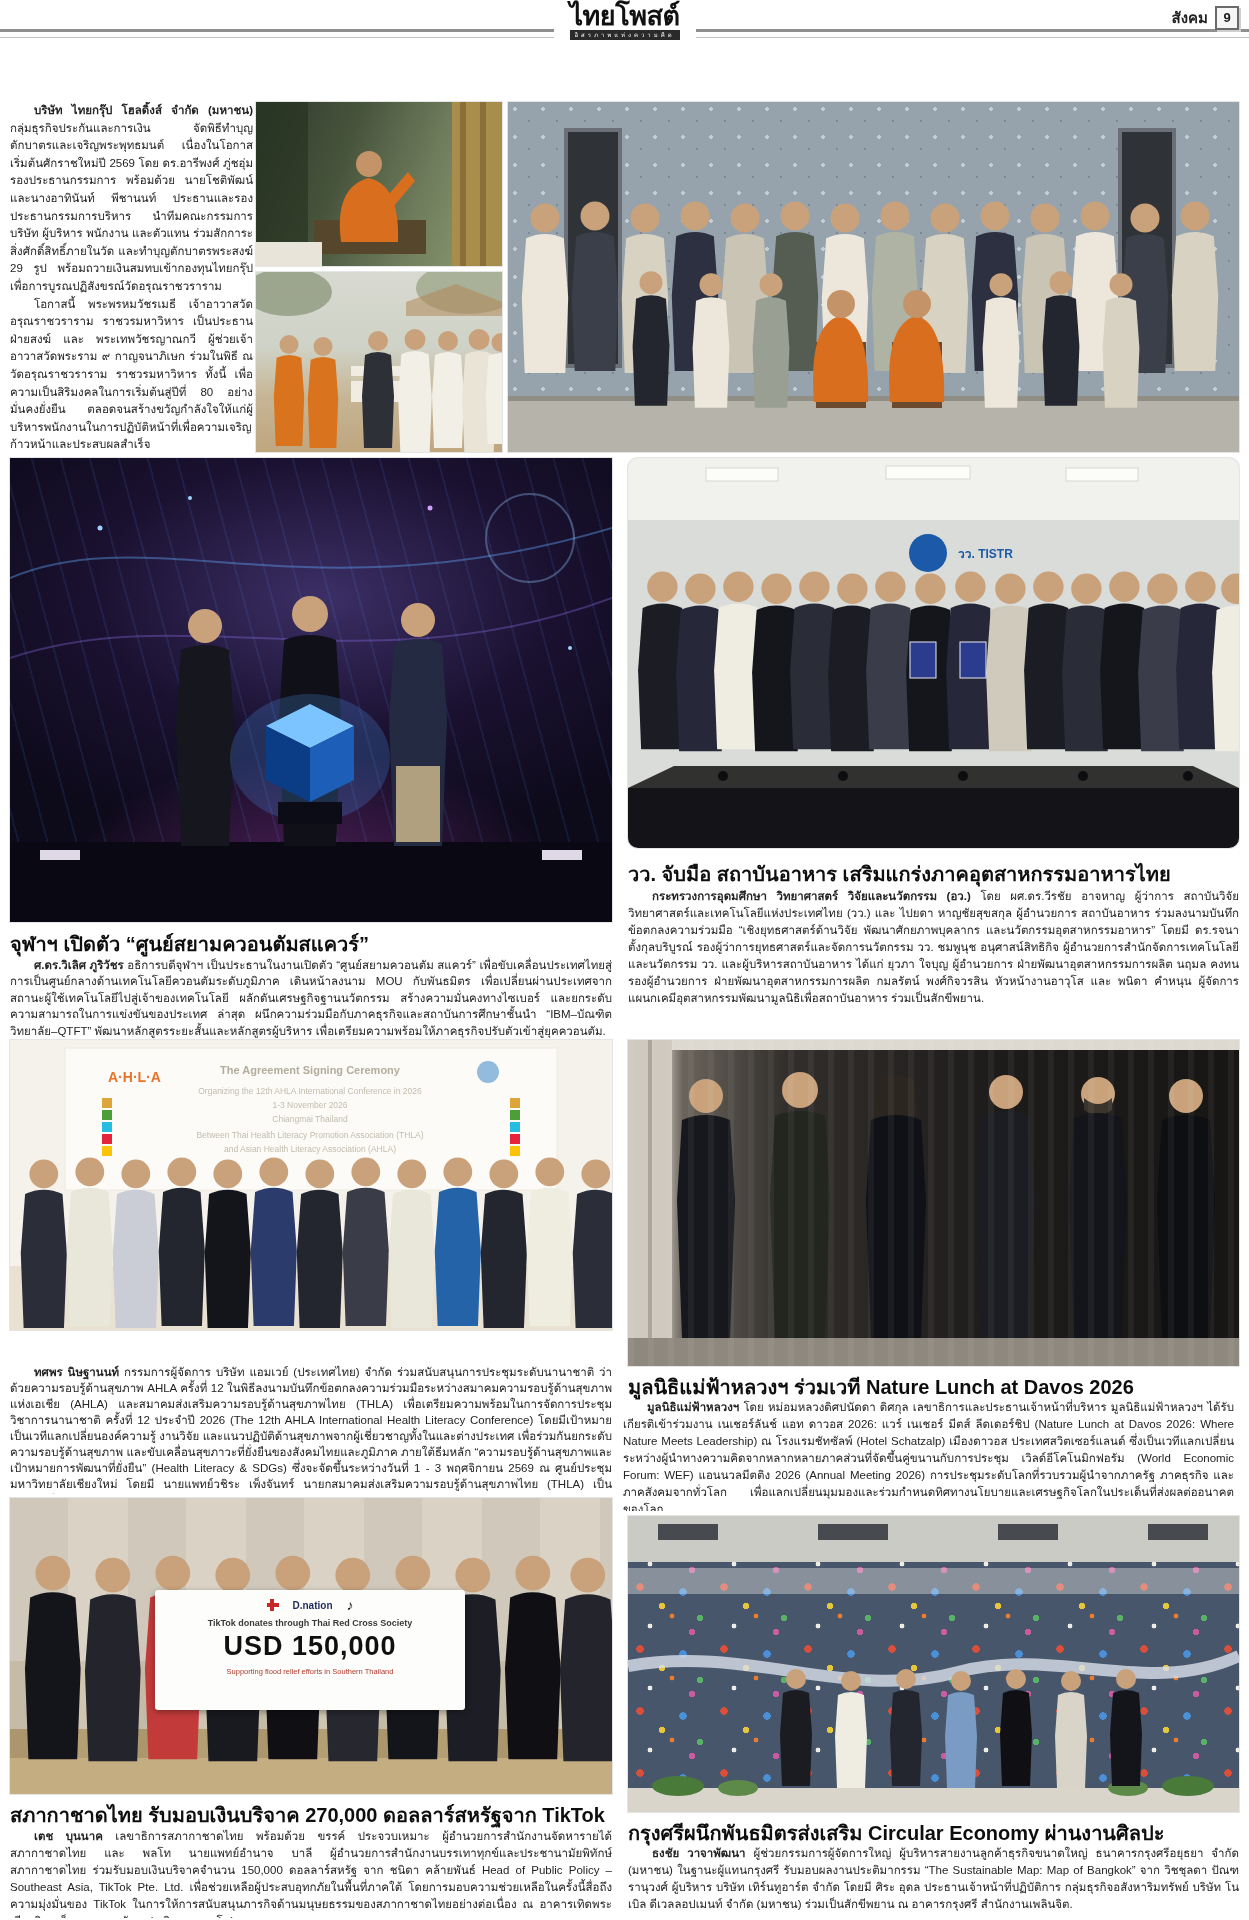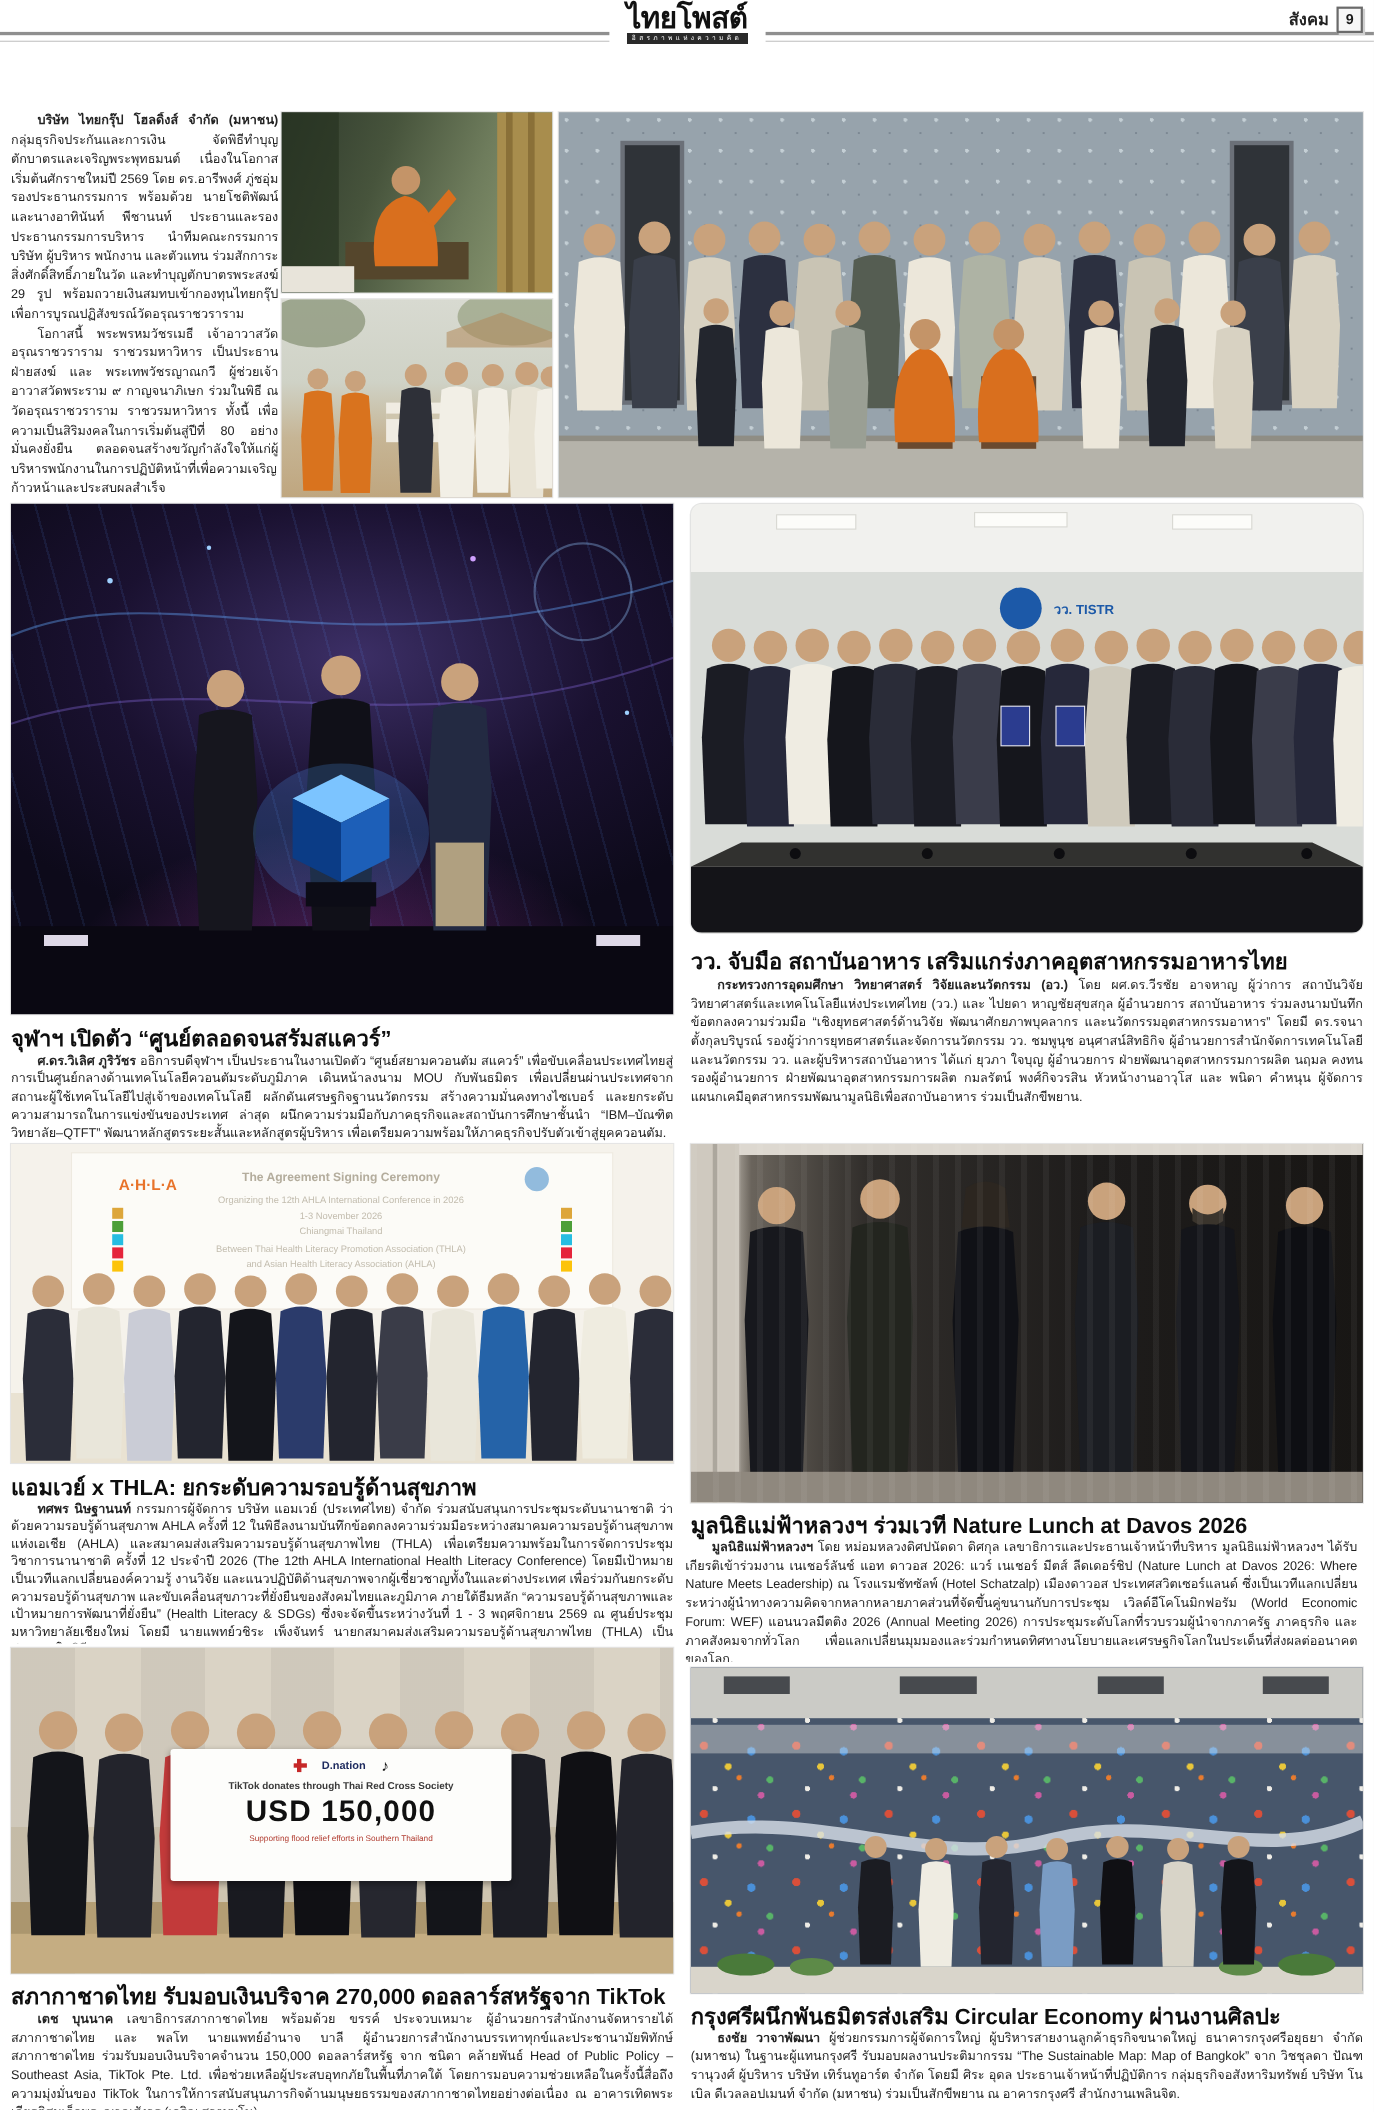--- a/index.html
+++ b/index.html
@@ -191,21 +191,21 @@
       <path d="M384 186 Q408 176 432 186 L437 262 L432 388 L384 388 L379 262 Z" fill="#232a42"></path>
       <rect x="386" y="308" width="44" height="76" fill="#b0a080"></rect>
       <ellipse cx="300" cy="300" rx="80" ry="64" fill="rgba(80,160,255,.22)"></ellipse>
       <polygon points="300,246 344,268 300,290 256,268" fill="#7cc4ff"></polygon>
       <polygon points="344,268 344,322 300,344 300,290" fill="#1d5fb8"></polygon>
       <polygon points="256,268 300,290 300,344 256,322" fill="#0b3c86"></polygon>
       <rect x="268" y="344" width="64" height="22" fill="#0c0c16"></rect>
     </svg>
   </div>
 
-  <h2 class="sec-head" style="left:10px;top:928px;">จุฬาฯ เปิดตัว “ศูนย์ตลอดจนสรัมสแควร์”</h2>
+  <h2 class="sec-head" style="left:10px;top:928px;">จุฬาฯ เปิดตัว “ศูนย์สยามควอนตัมสแควร์”</h2>
   <div class="bodytxt abs" style="left:10px;top:957px;width:602px;height:82px;line-height:16.4px;">
     <p><span class="lead">ศ.ดร.วิเลิศ ภูริวัชร</span><span> อธิการบดีจุฬาฯ เป็นประธานในงานเปิดตัว “ศูนย์สยามควอนตัม สแควร์” เพื่อขับเคลื่อนประเทศไทยสู่การเป็นศูนย์กลางด้านเทคโนโลยีควอนตัมระดับภูมิภาค เดินหน้าลงนาม MOU กับพันธมิตร เพื่อเปลี่ยนผ่านประเทศจากสถานะผู้ใช้เทคโนโลยีไปสู่เจ้าของเทคโนโลยี ผลักดันเศรษฐกิจฐานนวัตกรรม สร้างความมั่นคงทางไซเบอร์ และยกระดับความสามารถในการแข่งขันของประเทศ ล่าสุด ผนึกความร่วมมือกับภาคธุรกิจและสถาบันการศึกษาชั้นนำ “IBM–บัณฑิตวิทยาลัย–QTFT” พัฒนาหลักสูตรระยะสั้นและหลักสูตรผู้บริหาร เพื่อเตรียมความพร้อมให้ภาคธุรกิจปรับตัวเข้าสู่ยุคควอนตัม.</span></p>
   </div>
 
   <div class="photo ph-tistr" style="left:628px;top:458px;width:611px;height:390px;">
     <svg viewBox="0 0 611 390" preserveAspectRatio="none">
       <rect x="0" y="0" width="611" height="62" fill="#f1f1ee"></rect>
       <rect x="78" y="10" width="72" height="13" fill="#fcfcf9" stroke="#d8d8d2"></rect>
       <rect x="258" y="8" width="84" height="13" fill="#fcfcf9" stroke="#d8d8d2"></rect>
       <rect x="438" y="10" width="72" height="13" fill="#fcfcf9" stroke="#d8d8d2"></rect>
@@ -276,21 +276,20 @@
       <use href="#fig" fill="#23252f" transform="translate(281,118) scale(1.44)"></use>
       <use href="#fig" fill="#3a3c48" transform="translate(327,116) scale(1.44)"></use>
       <use href="#fig" fill="#e9e6da" transform="translate(373,118) scale(1.44)"></use>
       <use href="#fig" fill="#2563a8" transform="translate(419,116) scale(1.44)"></use>
       <use href="#fig" fill="#23252f" transform="translate(465,118) scale(1.44)"></use>
       <use href="#fig" fill="#efece0" transform="translate(511,116) scale(1.44)"></use>
       <use href="#fig" fill="#2b2d39" transform="translate(557,118) scale(1.44)"></use>
     </svg>
   </div>
 
-  <h2 class="sec-head" style="left:10px;top:1336px;">แอมเวย์ x THLA: ยกระดับความรอบรู้ด้านสุขภาพ</h2>
   <div class="bodytxt abs" style="left:10px;top:1364px;width:602px;height:130px;line-height:16px;">
     <p><span class="lead">ทศพร นิษฐานนท์</span><span> กรรมการผู้จัดการ บริษัท แอมเวย์ (ประเทศไทย) จำกัด ร่วมสนับสนุนการประชุมระดับนานาชาติ ว่าด้วยความรอบรู้ด้านสุขภาพ AHLA ครั้งที่ 12 ในพิธีลงนามบันทึกข้อตกลงความร่วมมือระหว่างสมาคมความรอบรู้ด้านสุขภาพแห่งเอเชีย (AHLA) และสมาคมส่งเสริมความรอบรู้ด้านสุขภาพไทย (THLA) เพื่อเตรียมความพร้อมในการจัดการประชุมวิชาการนานาชาติ ครั้งที่ 12 ประจำปี 2026 (The 12th AHLA International Health Literacy Conference) โดยมีเป้าหมายเป็นเวทีแลกเปลี่ยนองค์ความรู้ งานวิจัย และแนวปฏิบัติด้านสุขภาพจากผู้เชี่ยวชาญทั้งในและต่างประเทศ เพื่อร่วมกันยกระดับความรอบรู้ด้านสุขภาพ และขับเคลื่อนสุขภาวะที่ยั่งยืนของสังคมไทยและภูมิภาค ภายใต้ธีมหลัก “ความรอบรู้ด้านสุขภาพและเป้าหมายการพัฒนาที่ยั่งยืน” (Health Literacy &amp; SDGs) ซึ่งจะจัดขึ้นระหว่างวันที่ 1 - 3 พฤศจิกายน 2569 ณ ศูนย์ประชุมมหาวิทยาลัยเชียงใหม่ โดยมี นายแพทย์วชิระ เพ็งจันทร์ นายกสมาคมส่งเสริมความรอบรู้ด้านสุขภาพไทย (THLA) เป็นประธานในพิธี.</span></p>
   </div>
 
   <div class="photo ph-tiktok" style="left:10px;top:1498px;width:602px;height:296px;">
     <svg viewBox="0 0 602 296" preserveAspectRatio="none">
       <rect x="0" y="260" width="602" height="36" fill="#c5ad82"></rect>
       <use href="#fig" fill="#14151a" transform="translate(8,56) scale(1.74)"></use>
       <use href="#fig" fill="#23242c" transform="translate(68,58) scale(1.74)"></use>
       <use href="#fig" fill="#c23a3a" transform="translate(128,56) scale(1.74)"></use>

